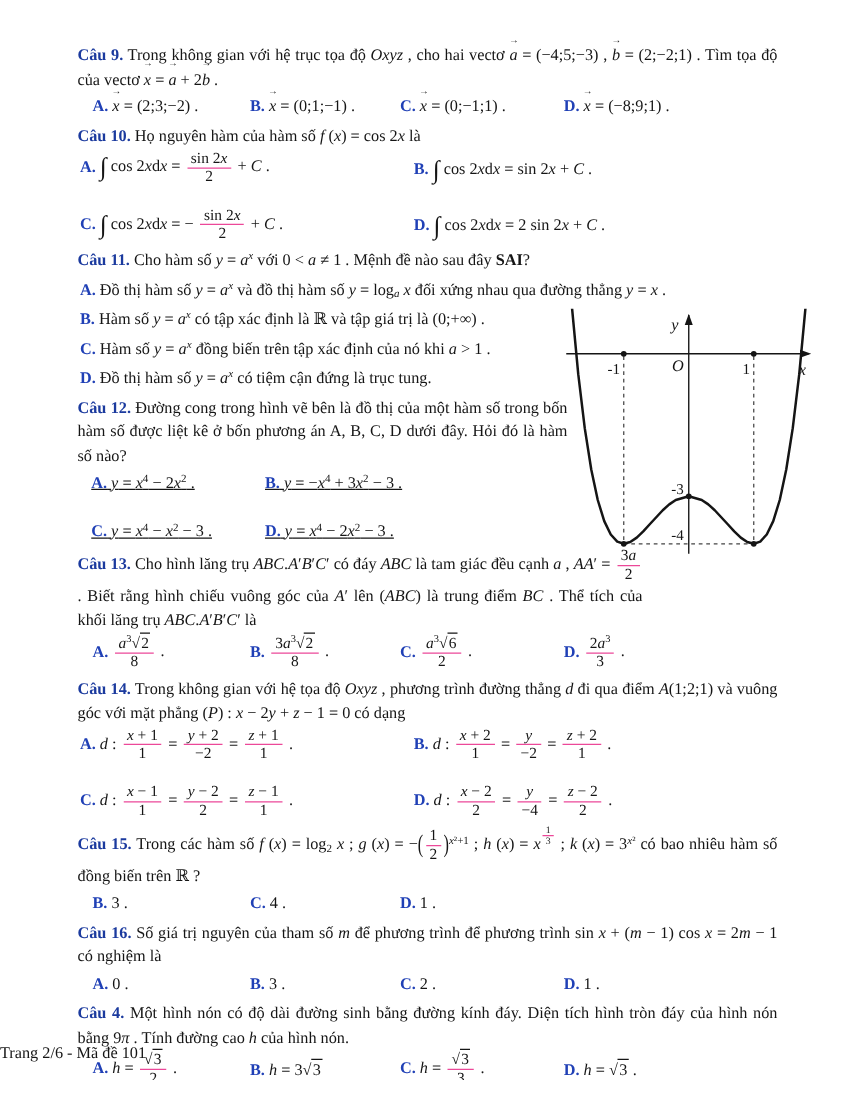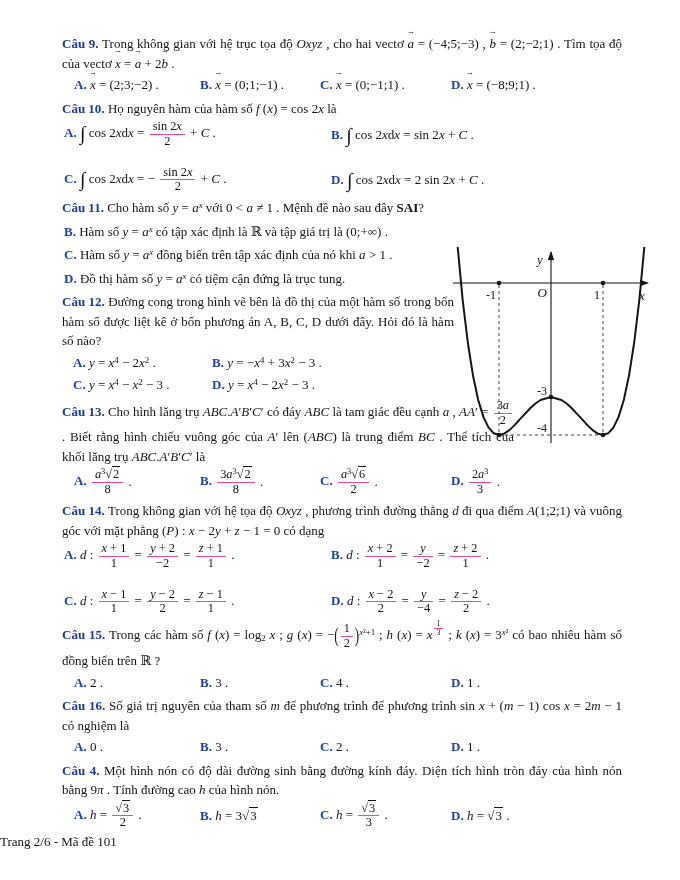--- a/index.html
+++ b/index.html
@@ -7,22 +7,22 @@
         background:#fff;overflow:hidden;
         font-family:"Liberation Serif","DejaVu Serif",serif;
         font-size:13px;color:#151515;
         padding:34px 58px 0 62px;}
   .q{margin:0 0 4px 0;}
   .q-body{margin:0;text-align:justify;line-height:1.5;}
   .q-label{color:#1b3a9e;font-weight:bold;white-space:nowrap;}
   .opts{margin:2px 0 2px 2px;}
   .opts.row4{display:grid;grid-template-columns:126px 120px 131px 1fr;align-items:center;margin-left:12px;}
   .opts.grid2{display:grid;grid-template-columns:250px 1fr;row-gap:4px;align-items:center;gap:17px;}
-  .opts.grid2n{display:grid;grid-template-columns:139px 1fr;row-gap:3px;align-items:center;
-               max-width:380px;padding-left:9px;box-sizing:border-box;}
+  .opts.grid2n{display:grid;grid-template-columns:139px 1fr;row-gap:19px;align-items:center;
+               max-width:380px;padding-left:9px;box-sizing:border-box;text-decoration:underline;}
   .opts.stack .opt{display:block;margin:4px 0;}
   .opt{line-height:1.5;}
   .opt-label{color:#2040b6;font-weight:bold;}
   i{font-style:italic;}
   sup{font-size:0.68em;line-height:0;vertical-align:0.5em;}
   sub{font-size:0.68em;line-height:0;vertical-align:-0.2em;}
   .fr{display:inline-block;vertical-align:middle;text-align:center;
       font-size:0.95em;line-height:1.12;margin:0 2px;}
   .fr .n{display:block;border-bottom:1px solid #ec4899;padding:0 3px;}
   .fr .d{display:block;padding:0 3px;}
@@ -60,20 +60,21 @@
           <div class="opt"><b class="opt-label">A.</b> <span class="opt-formula"><span class="itg">∫</span> cos 2<i>x</i>d<i>x</i> = <span class="fr"><span class="n">sin 2<i>x</i></span><span class="d">2</span></span> + <i>C</i> .</span></div>
           <div class="opt"><b class="opt-label">B.</b> <span class="opt-formula"><span class="itg">∫</span> cos 2<i>x</i>d<i>x</i> = sin 2<i>x</i> + <i>C</i> .</span></div>
           <div class="opt"><b class="opt-label">C.</b> <span class="opt-formula"><span class="itg">∫</span> cos 2<i>x</i>d<i>x</i> = − <span class="fr"><span class="n">sin 2<i>x</i></span><span class="d">2</span></span> + <i>C</i> .</span></div>
           <div class="opt"><b class="opt-label">D.</b> <span class="opt-formula"><span class="itg">∫</span> cos 2<i>x</i>d<i>x</i> = 2 sin 2<i>x</i> + <i>C</i> .</span></div>
         </div>
   </div>
 
   <div class="q">
     <p class="q-body"><b class="q-label">Câu 11.</b> Cho hàm số <i>y</i> = <i>a</i><sup><i>x</i></sup> với 0 &lt; <i>a</i> ≠ 1 . Mệnh đề nào sau đây <b>SAI</b>?</p>
     <div class="opts stack">
+          <div class="opt"><b class="opt-label">A.</b> <span class="opt-formula">Đồ thị hàm số <i>y</i> = <i>a</i><sup><i>x</i></sup> và đồ thị hàm số <i>y</i> = log<sub><i>a</i></sub> <i>x</i> đối xứng nhau qua đường thẳng <i>y</i> = <i>x</i> .</span></div>
           <div class="opt"><b class="opt-label">B.</b> <span class="opt-formula">Hàm số <i>y</i> = <i>a</i><sup><i>x</i></sup> có tập xác định là ℝ và tập giá trị là (0;+∞) .</span></div>
           <div class="opt"><b class="opt-label">C.</b> <span class="opt-formula">Hàm số <i>y</i> = <i>a</i><sup><i>x</i></sup> đồng biến trên tập xác định của nó khi <i>a</i> &gt; 1 .</span></div>
           <div class="opt"><b class="opt-label">D.</b> <span class="opt-formula">Đồ thị hàm số <i>y</i> = <i>a</i><sup><i>x</i></sup> có tiệm cận đứng là trục tung.</span></div>
         </div>
   </div>
 
   <div class="q">
     <p class="q-body" style="max-width: 392px;"><b class="q-label">Câu 12.</b> Đường cong trong hình vẽ bên là đồ thị của một hàm số trong bốn hàm số được liệt kê ở bốn phương án A, B, C, D dưới đây. Hỏi đó là hàm số nào?</p>
     <div class="opts grid2n">
           <div class="opt"><b class="opt-label">A.</b> <span class="opt-formula"><i>y</i> = <i>x</i><sup>4</sup> − 2<i>x</i><sup>2</sup> .</span></div>
@@ -99,21 +100,20 @@
           <div class="opt"><b class="opt-label">A.</b> <span class="opt-formula"><i>d</i> : <span class="fr"><span class="n"><i>x</i> + 1</span><span class="d">1</span></span> = <span class="fr"><span class="n"><i>y</i> + 2</span><span class="d">−2</span></span> = <span class="fr"><span class="n"><i>z</i> + 1</span><span class="d">1</span></span> .</span></div>
           <div class="opt"><b class="opt-label">B.</b> <span class="opt-formula"><i>d</i> : <span class="fr"><span class="n"><i>x</i> + 2</span><span class="d">1</span></span> = <span class="fr"><span class="n"><i>y</i></span><span class="d">−2</span></span> = <span class="fr"><span class="n"><i>z</i> + 2</span><span class="d">1</span></span> .</span></div>
           <div class="opt"><b class="opt-label">C.</b> <span class="opt-formula"><i>d</i> : <span class="fr"><span class="n"><i>x</i> − 1</span><span class="d">1</span></span> = <span class="fr"><span class="n"><i>y</i> − 2</span><span class="d">2</span></span> = <span class="fr"><span class="n"><i>z</i> − 1</span><span class="d">1</span></span> .</span></div>
           <div class="opt"><b class="opt-label">D.</b> <span class="opt-formula"><i>d</i> : <span class="fr"><span class="n"><i>x</i> − 2</span><span class="d">2</span></span> = <span class="fr"><span class="n"><i>y</i></span><span class="d">−4</span></span> = <span class="fr"><span class="n"><i>z</i> − 2</span><span class="d">2</span></span> .</span></div>
         </div>
   </div>
 
   <div class="q">
     <p class="q-body"><b class="q-label">Câu 15.</b> Trong các hàm số <i>f</i> (<i>x</i>) = log<sub>2</sub> <i>x</i> ; <i>g</i> (<i>x</i>) = −<span class="bigp">(</span><span class="fr"><span class="n">1</span><span class="d">2</span></span><span class="bigp">)</span><sup><i>x</i>²+1</sup> ; <i>h</i> (<i>x</i>) = <i>x</i><span class="fr xs"><span class="n">1</span><span class="d">3</span></span> ; <i>k</i> (<i>x</i>) = 3<sup><i>x</i>²</sup> có bao nhiêu hàm số đồng biến trên ℝ ?</p>
     <div class="opts row4">
-          <div class="opt"><b class="opt-label">A.</b> <span class="opt-formula">2 .</span></div>
           <div class="opt"><b class="opt-label">B.</b> <span class="opt-formula">3 .</span></div>
           <div class="opt"><b class="opt-label">C.</b> <span class="opt-formula">4 .</span></div>
           <div class="opt"><b class="opt-label">D.</b> <span class="opt-formula">1 .</span></div>
         </div>
   </div>
 
   <div class="q">
     <p class="q-body"><b class="q-label">Câu 16.</b> Số giá trị nguyên của tham số <i>m</i> để phương trình để phương trình sin <i>x</i> + (<i>m</i> − 1) cos <i>x</i> = 2<i>m</i> − 1 có nghiệm là</p>
     <div class="opts row4">
           <div class="opt"><b class="opt-label">A.</b> <span class="opt-formula">0 .</span></div>

